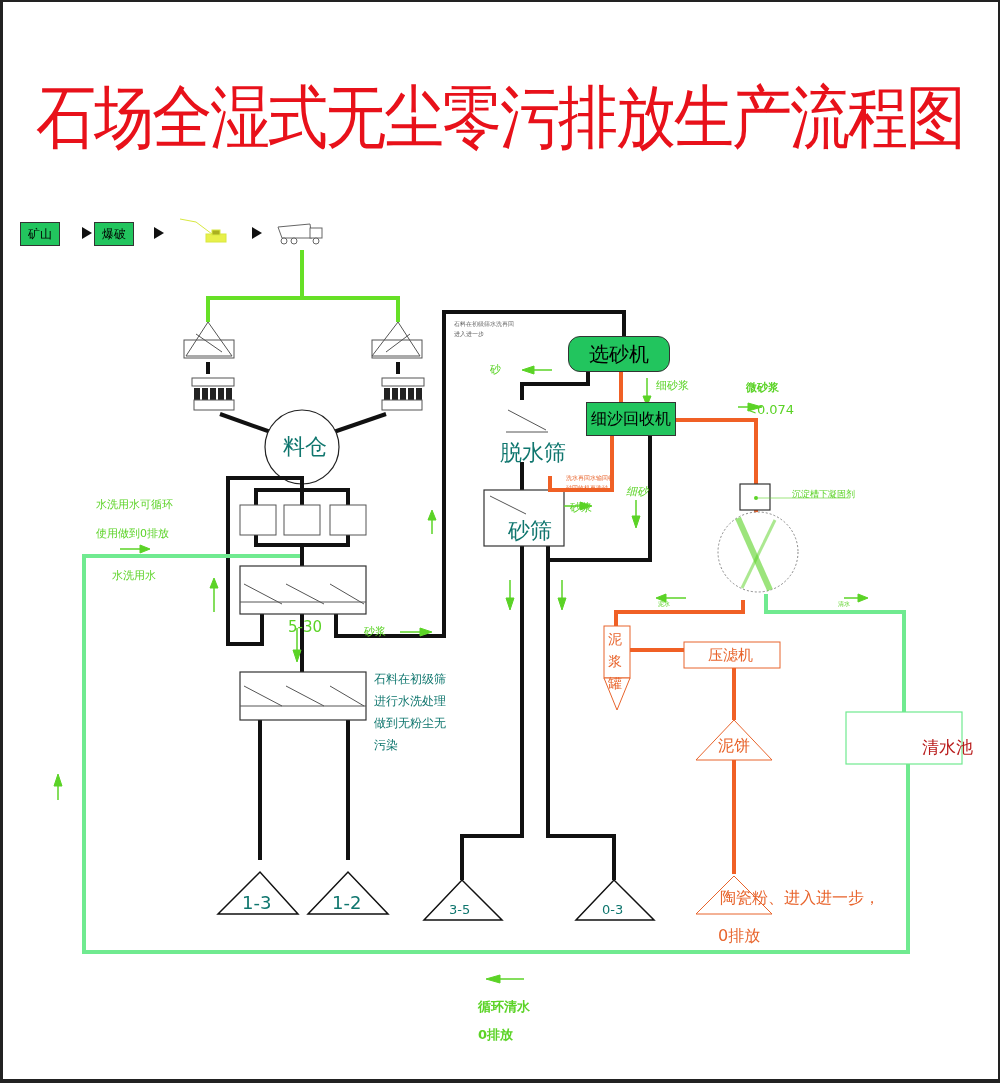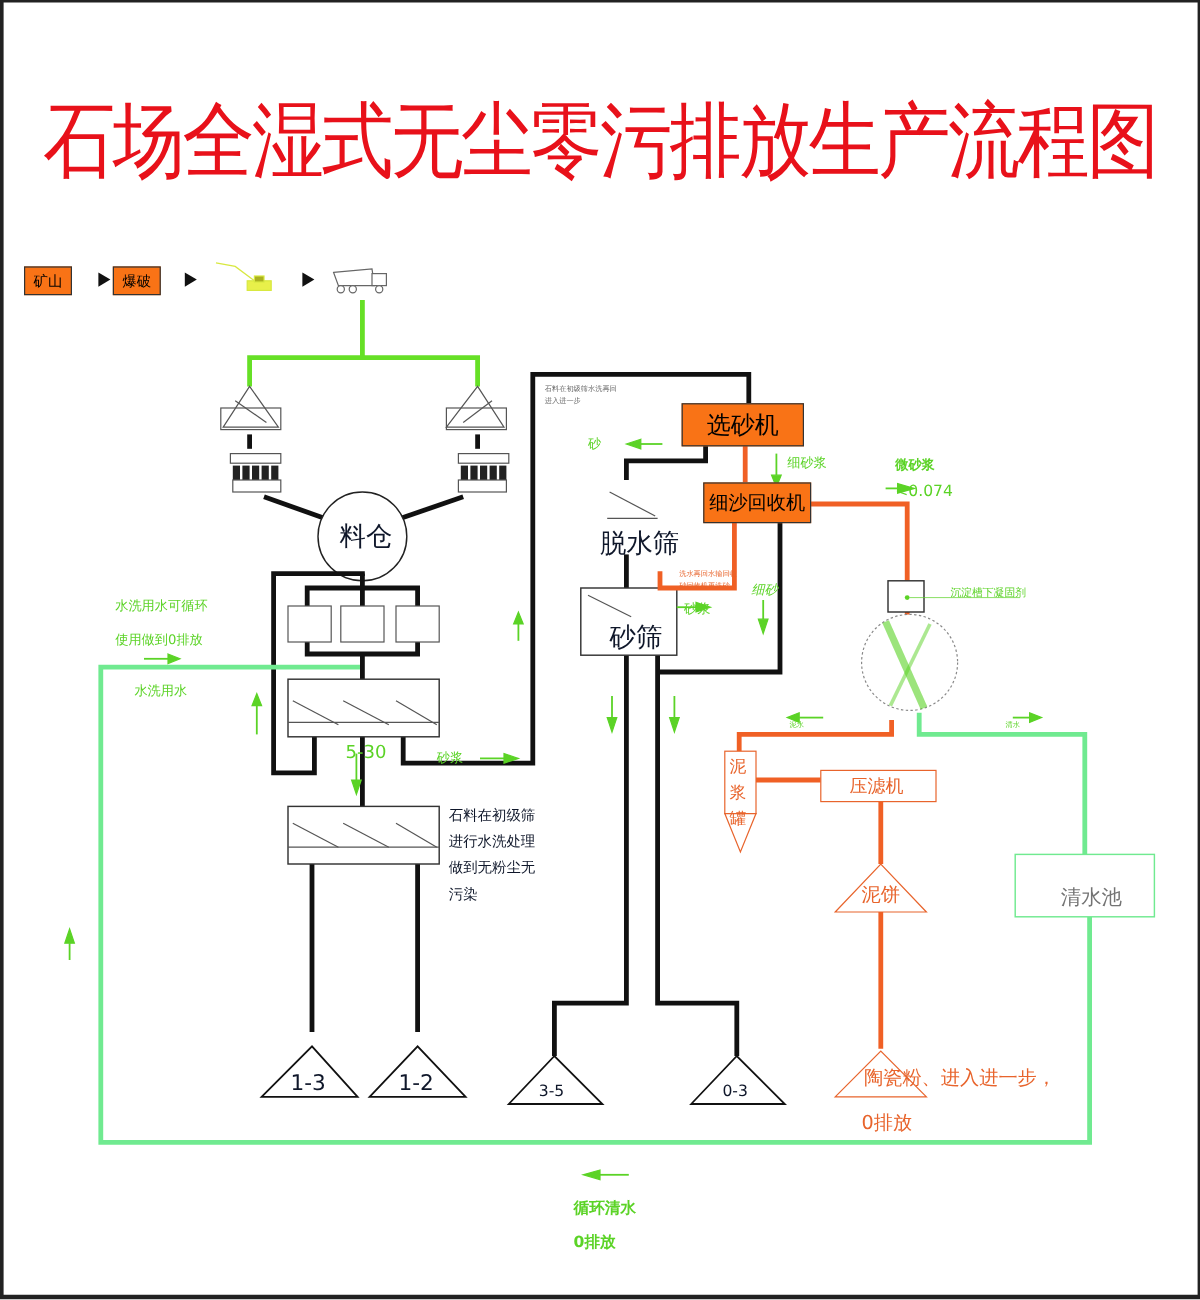--- a/index.html
+++ b/index.html
@@ -1,25 +1,25 @@
 <!DOCTYPE html>
 <html><head>
 <meta charset="utf-8">
 <style>
   html, body { margin:0; padding:0; background:#fff; }
   body { width:1000px; height:1083px; position:relative; overflow:hidden; font-family:"DejaVu Sans", sans-serif; }
   .frame { position:absolute; left:0; top:0; width:996px; height:1079px; border:2px solid #222; border-bottom-width:4px; border-left-width:3px; box-sizing:border-box; width:1000px; height:1083px; }
   svg { position:absolute; left:0; top:0; }
   .title { position:absolute; left:0; width:1000px; top:78px; text-align:center; font-size:60px; color:#e8111a; letter-spacing:-2px; font-family:"DejaVu Sans", sans-serif; transform:scaleY(1.15); }
   .lbl { position:absolute; white-space:nowrap; }
-  .box-lbl { position:absolute; border:1.5px solid #333; background:#f97316; font-size:12px; display:flex; align-items:center; justify-content:center; }
+  .box-lbl { position:absolute; border:1.5px solid #333; background:#22c55e; font-size:12px; display:flex; align-items:center; justify-content:center; }
   .green { color:#5bd326; }
-  .lgreen { color:#737373; }
+  .lgreen { color:#b91c1c;margin-left:38px; }
   .orange { color:#e8642c; }
-  .black { color:#0f172a; }
+  .black { color:#0f766e; }
 </style>
 </head>
 <body>
 
 <div class="frame"></div>
 
 <div class="title">石场全湿式无尘零污排放生产流程图</div>
 
 <svg width="1000" height="1083">
 
@@ -222,21 +222,21 @@
 </svg>
 
 <div class="box-lbl" style="left:20px;top:222px;width:38px;height:22px;">
     <span>矿山</span>
   </div>
 <div class="box-lbl" style="left:94px;top:222px;width:38px;height:22px;">
     <span>爆破</span>
   </div>
 
 <div class="lbl black" style="left:283px;top:432px;font-size:22px;">料仓</div>
-<div class="box-lbl" style="left:568px;top:336px;width:100px;height:34px;font-size:20px;">
+<div class="box-lbl" style="left:568px;top:336px;width:100px;height:34px;font-size:20px;border-radius:12px;">
     <span>选砂机</span>
   </div>
 <div class="box-lbl" style="left:586px;top:402px;width:88px;height:32px;font-size:16px;">
     <span>细沙回收机</span>
   </div>
 <div class="lbl black" style="left:500px;top:438px;font-size:22px;">脱水筛</div>
 <div class="lbl black" style="left:508px;top:516px;font-size:22px;">砂筛</div>
 
 <div class="lbl orange" style="left:608px;top:628px;font-size:14px;width:16px;line-height:22px;white-space:normal;word-break:break-all;">泥浆罐</div>
 <div class="lbl orange" style="left:708px;top:646px;font-size:15px;">压滤机</div>

